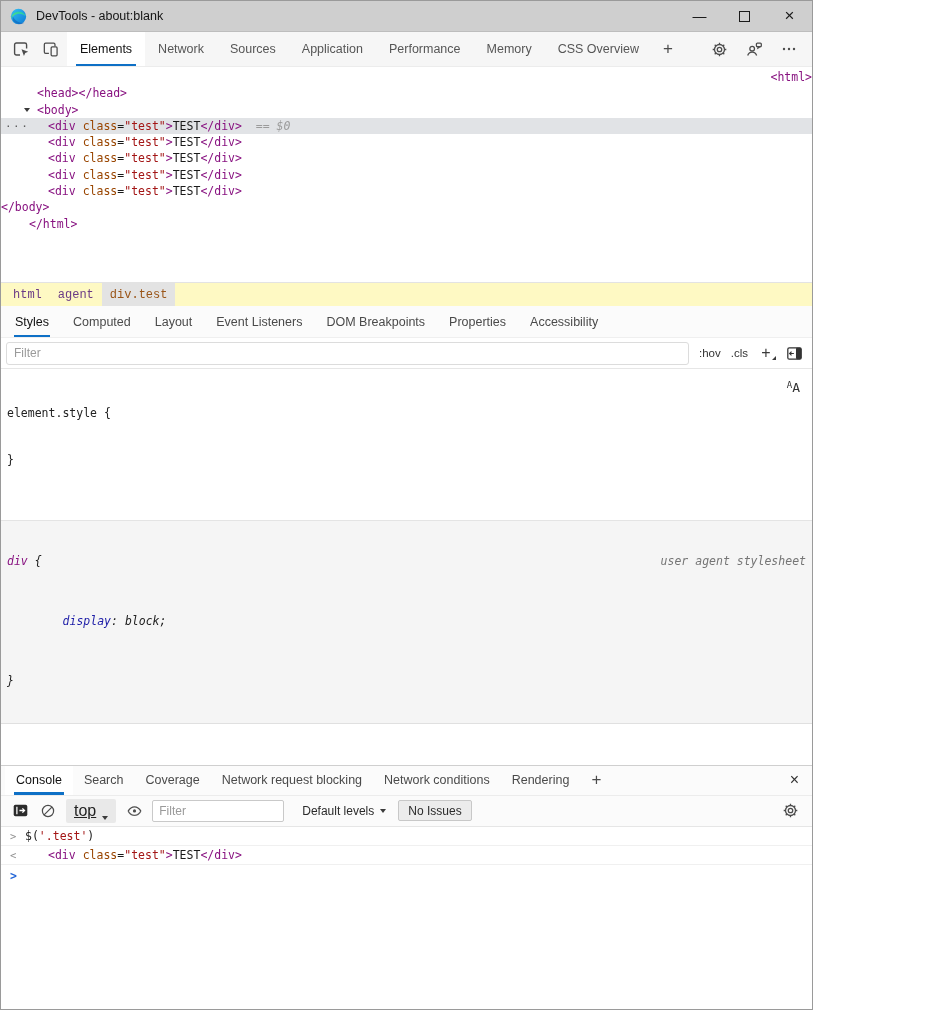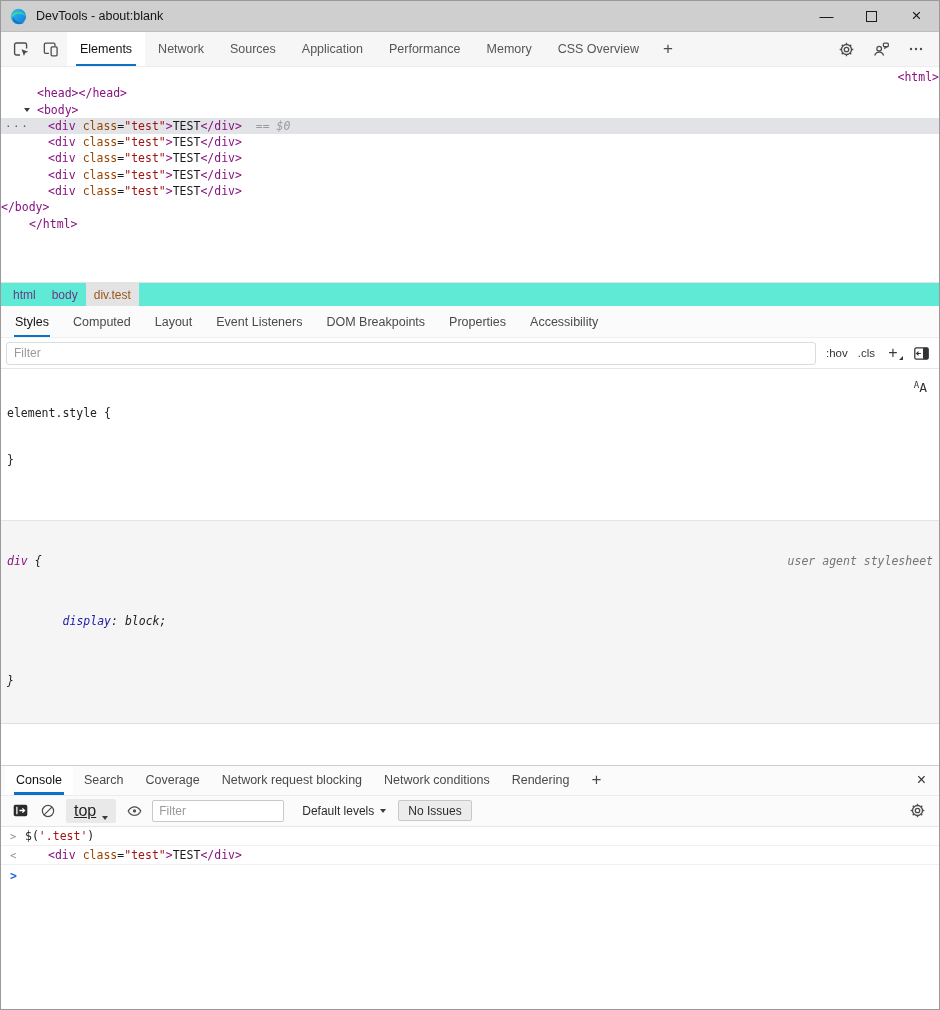--- a/index.html
+++ b/index.html
@@ -1,17 +1,17 @@
 <!DOCTYPE html>
 <html style="--accent: #0e70c6; --tag: #881280; --attr-name: #994500; --string: #a31515; --meta: #9b9b9b; --prompt: #2567d8; --selection-bg: #e1e3e6;"><head>
 <meta charset="utf-8">
 <style>
   html,body{margin:0;padding:0;background:#fff;}
   body{width:940px;height:1010px;font-family:"Liberation Sans",sans-serif;}
-  .window{width:940px;height:1010px;box-sizing:border-box;border:1px solid #9a9a9a;
+  .window{width:813px;height:1010px;box-sizing:border-box;border:1px solid #9a9a9a;
           display:flex;flex-direction:column;background:#fff;overflow:hidden;}
 
   
   .titlebar{flex:none;height:30px;background:#cfcfcf;display:flex;align-items:center;
             padding-left:9px;border-bottom:1px solid #bdbdbd;}
   .edge-logo{width:17px;height:17px;margin-right:9px;flex:none;display:flex;}
   .title{font-size:12.5px;color:#141414;}
   .win-controls{margin-left:auto;display:flex;height:100%;}
   .wc{width:45px;height:100%;display:flex;align-items:center;justify-content:center;
       color:#1b1b1b;font-size:14px;cursor:default;}
@@ -42,21 +42,21 @@
   .expander{position:absolute;top:6px;width:0;height:0;border-left:3.5px solid transparent;
         border-right:3.5px solid transparent;border-top:4.5px solid #3a3a3a;}
   .tok-tag{color:var(--tag,#881280);}
   .tok-attr{color:var(--attr-name,#994500);}
   .tok-str{color:var(--string,#a31515);}
   .tok-plain{color:#1a1a1a;}
   .tok-meta{color:var(--meta,#9b9b9b);font-style:italic;}
 
   
   .crumbs{flex:none;height:23px;border-top:1px solid #e3e3e3;display:flex;align-items:stretch;
-          padding-left:4px;font-size:12px;background:#5eead4;}
+          padding-left:4px;font-size:12px;background:#fef9c3;font-family:Liberation Mono, monospace;}
   .crumb{display:flex;align-items:center;padding:0 8px;color:#6a3a85;cursor:default;}
   .crumb.selected{background:#e3e3e3;color:#9a5518;}
 
   
   .subtabs{flex:none;height:31px;display:flex;background:#fbfbfb;border-bottom:1px solid #efefef;
            padding-left:2px;}
   .subtabs .tab{font-size:12.5px;padding:0 12px;color:#4a4a4a;}
   .subtabs .tab.active{background:transparent;color:#111;}
   .subtabs .tab.active::after{left:11px;right:11px;height:2.5px;}
 
@@ -211,21 +211,21 @@
       <div class="tree-row" style="padding-left: 47px;"><span class="tok-tag">&lt;div</span><span class="tok-plain"> </span><span class="tok-attr">class</span><span class="tok-plain">=</span><span class="tok-str">"test"</span><span class="tok-tag">&gt;</span><span class="tok-plain">TEST</span><span class="tok-tag">&lt;/div&gt;</span></div>
       <div class="tree-row" style="padding-left: 47px;"><span class="tok-tag">&lt;div</span><span class="tok-plain"> </span><span class="tok-attr">class</span><span class="tok-plain">=</span><span class="tok-str">"test"</span><span class="tok-tag">&gt;</span><span class="tok-plain">TEST</span><span class="tok-tag">&lt;/div&gt;</span></div>
       <div class="tree-row" style="padding-left: 47px;"><span class="tok-tag">&lt;div</span><span class="tok-plain"> </span><span class="tok-attr">class</span><span class="tok-plain">=</span><span class="tok-str">"test"</span><span class="tok-tag">&gt;</span><span class="tok-plain">TEST</span><span class="tok-tag">&lt;/div&gt;</span></div>
       <div class="tree-row" style="padding-left: 47px;"><span class="tok-tag">&lt;div</span><span class="tok-plain"> </span><span class="tok-attr">class</span><span class="tok-plain">=</span><span class="tok-str">"test"</span><span class="tok-tag">&gt;</span><span class="tok-plain">TEST</span><span class="tok-tag">&lt;/div&gt;</span></div>
       <div class="tree-row" style=""><span class="tok-tag">&lt;/body&gt;</span></div>
       <div class="tree-row" style="padding-left: 28px;"><span class="tok-tag">&lt;/html&gt;</span></div>
     </div>
 
   <div class="crumbs" id="crumbs">
       <span class="crumb">html</span>
-      <span class="crumb">body</span>
+      <span class="crumb">agent</span>
       <span class="crumb selected">div.test</span>
     </div>
 
   <div class="subtabs">
     <div class="tabs" id="styles-tabs">
         <span class="tab active">Styles</span>
         <span class="tab">Computed</span>
         <span class="tab">Layout</span>
         <span class="tab">Event Listeners</span>
         <span class="tab">DOM Breakpoints</span>

